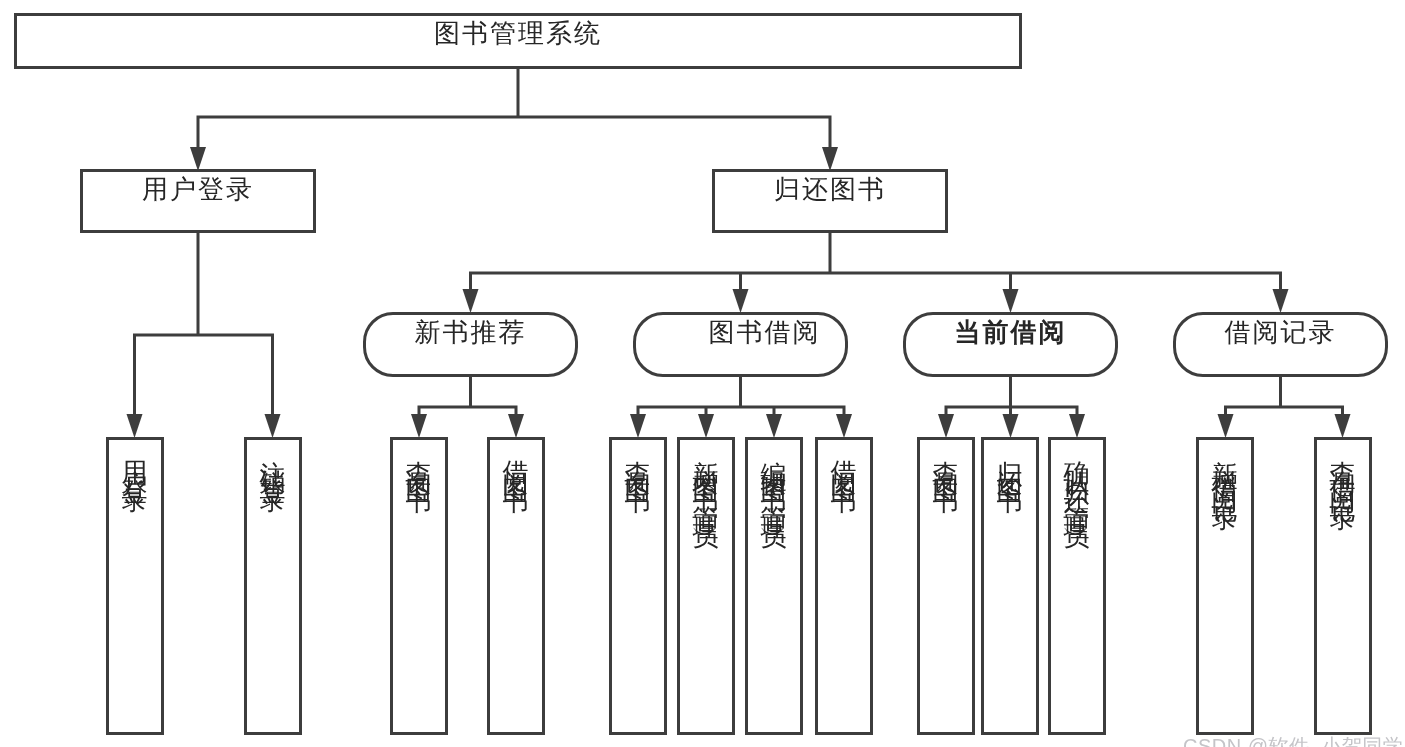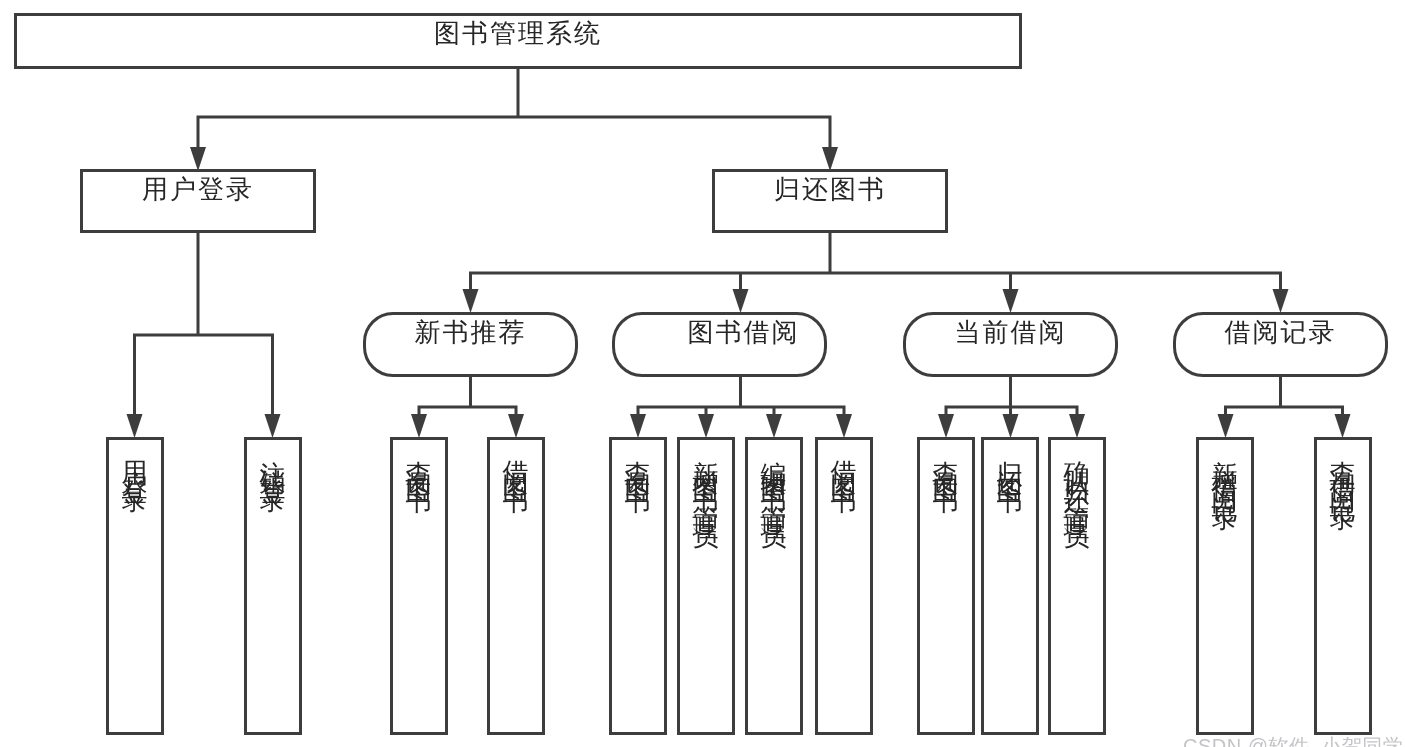--- a/index.html
+++ b/index.html
@@ -47,22 +47,22 @@
     font-size: 26px;
     letter-spacing: 2px;
     color: var(--text);
     white-space: nowrap;
   }
   #box-root      { left: 14px;   top: 13px;  width: 1008px; height: 56px; }
   #box-user-login{ left: 80px;   top: 169px; width: 236px;  height: 64px; }
   #box-book-mgmt { left: 712px;  top: 169px; width: 236px;  height: 64px; }
   .group { top: 312px; width: 215px; height: 65px; border-radius: 30px; }
   #box-g1 { left: 363px; }
-  #box-g2 { left: 612px; padding-left: 48px; }
-  #box-g3 { left: 903px; }
+  #box-g2 { left: 633px; padding-left: 48px; }
+  #box-g3 { left: 903px; font-weight: bold; }
   #box-g4 { left: 1173px; }
   .leaf {
     top: 437px;
     width: 58px;
     height: 298px;
     font-size: 26px;
     letter-spacing: 0;
   }
   .leaf .vtext {
     writing-mode: vertical-lr;

